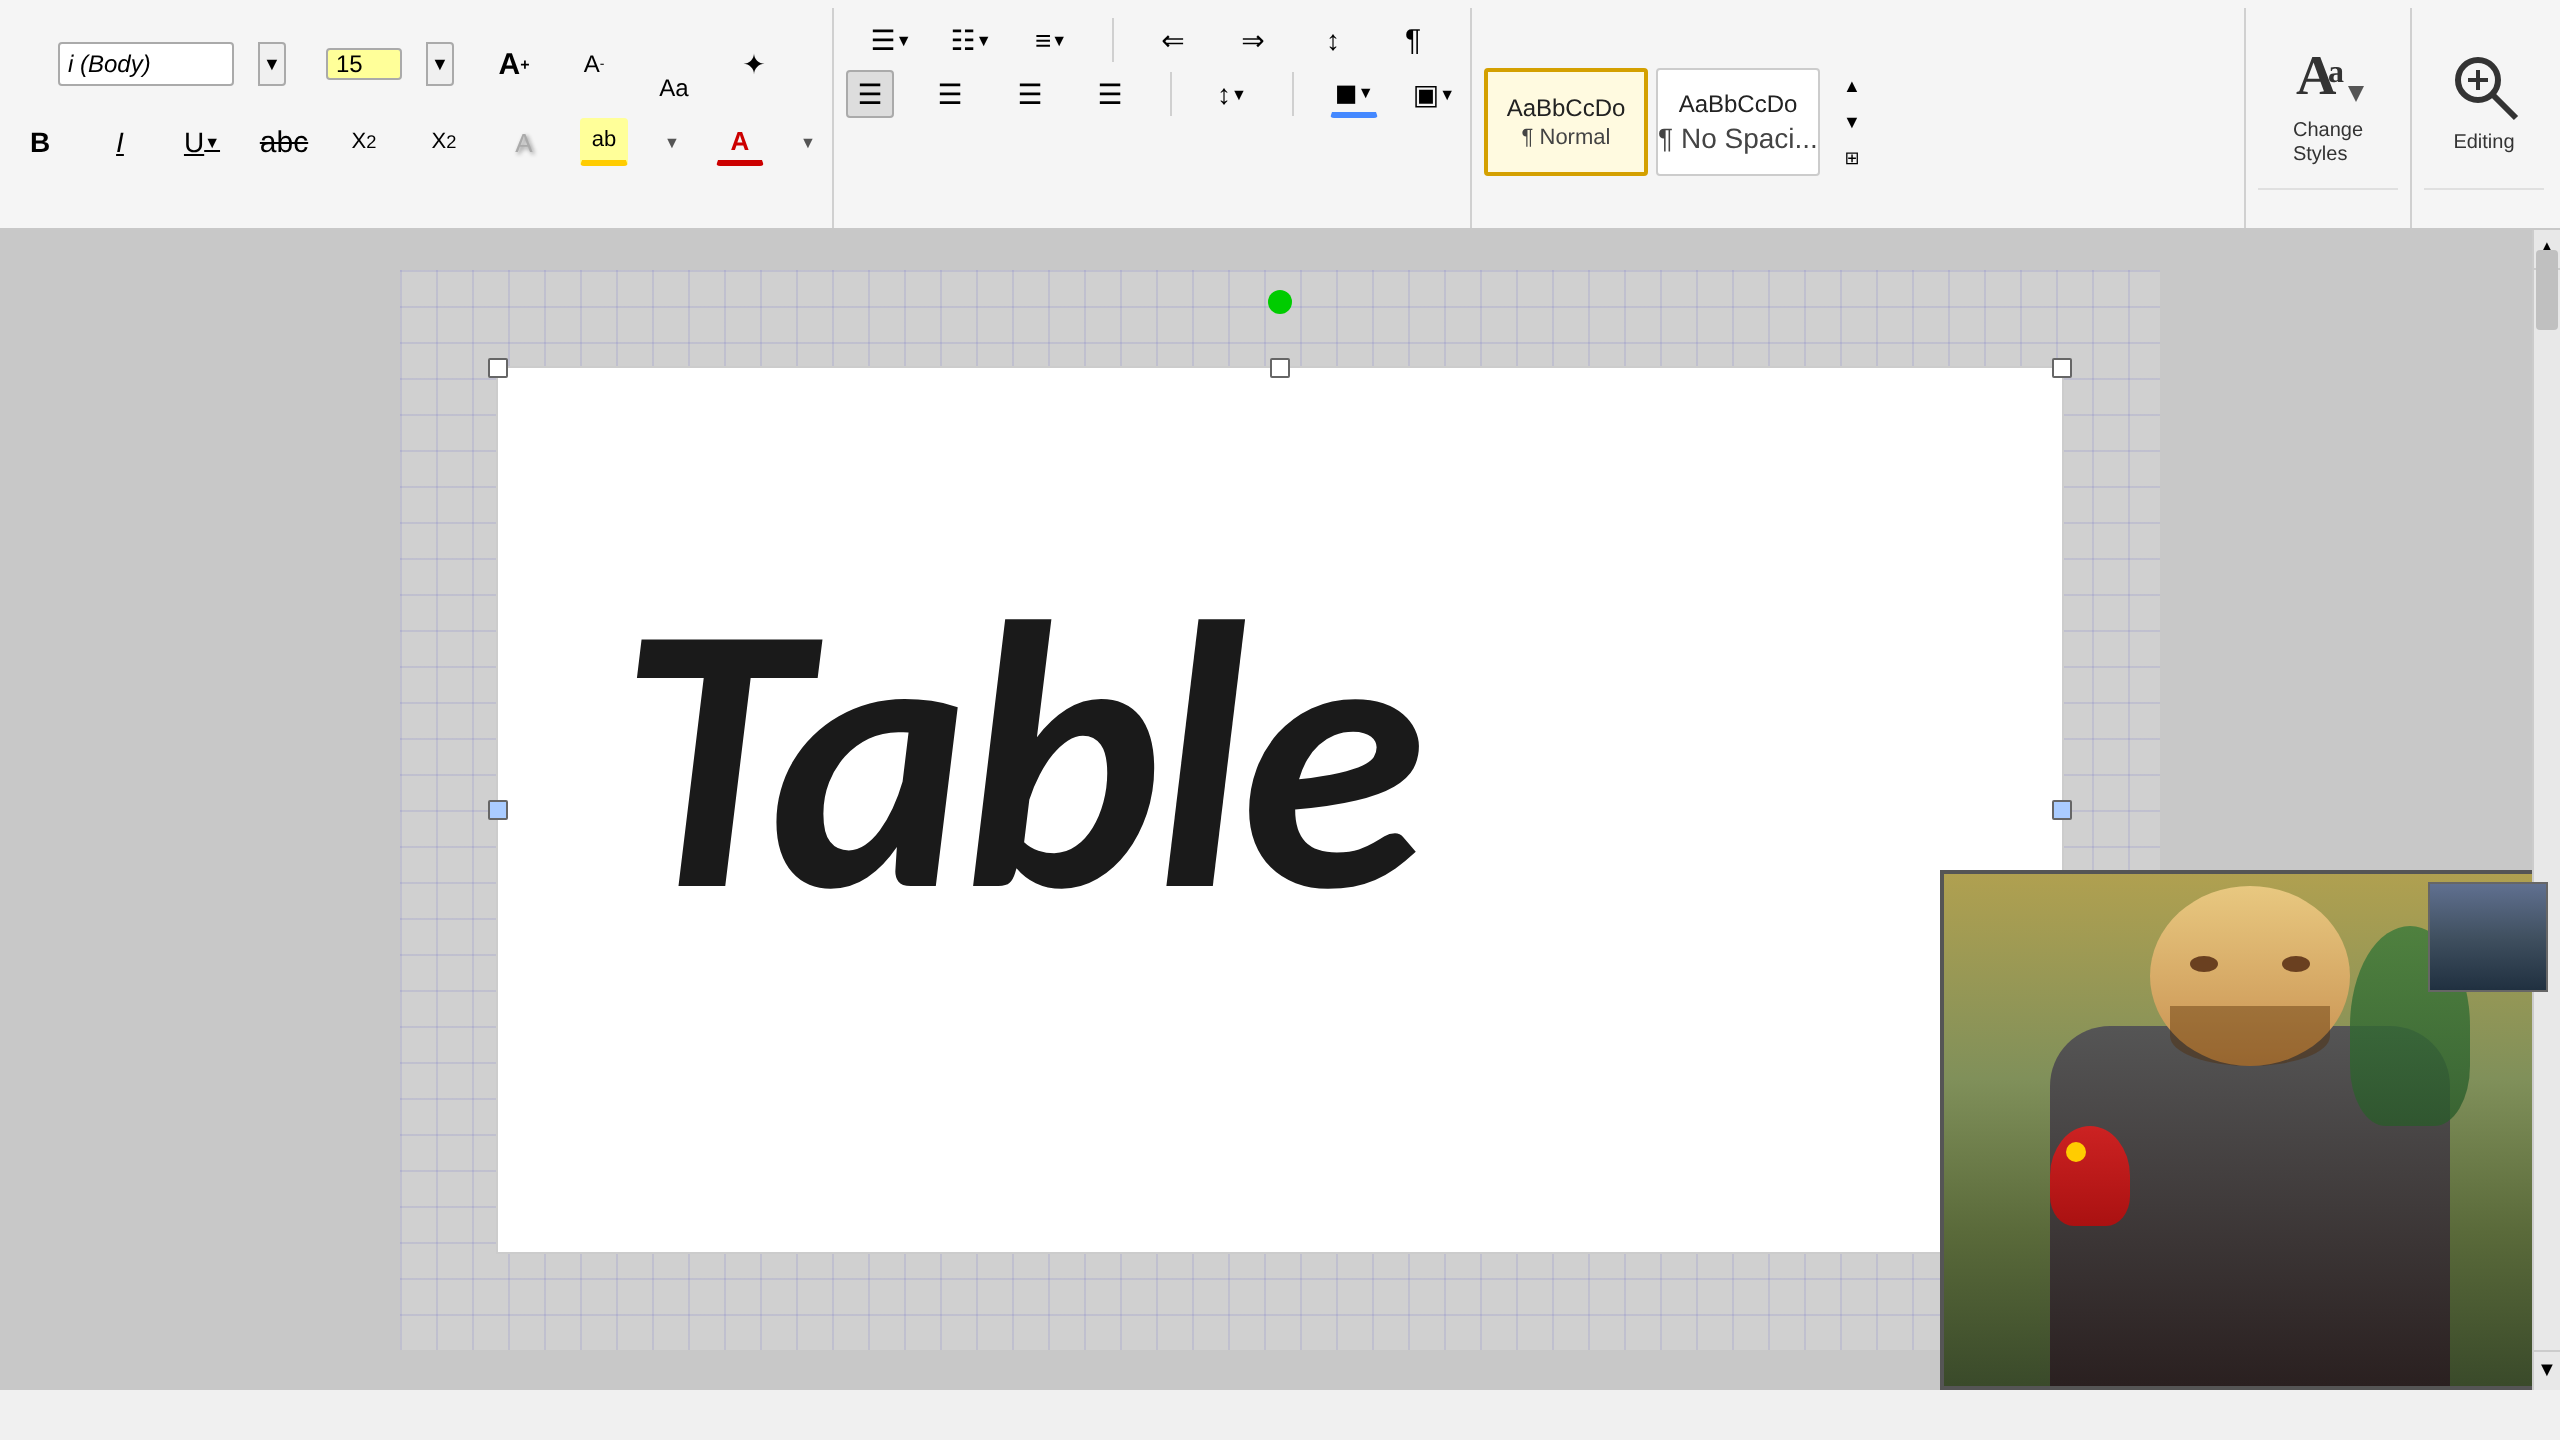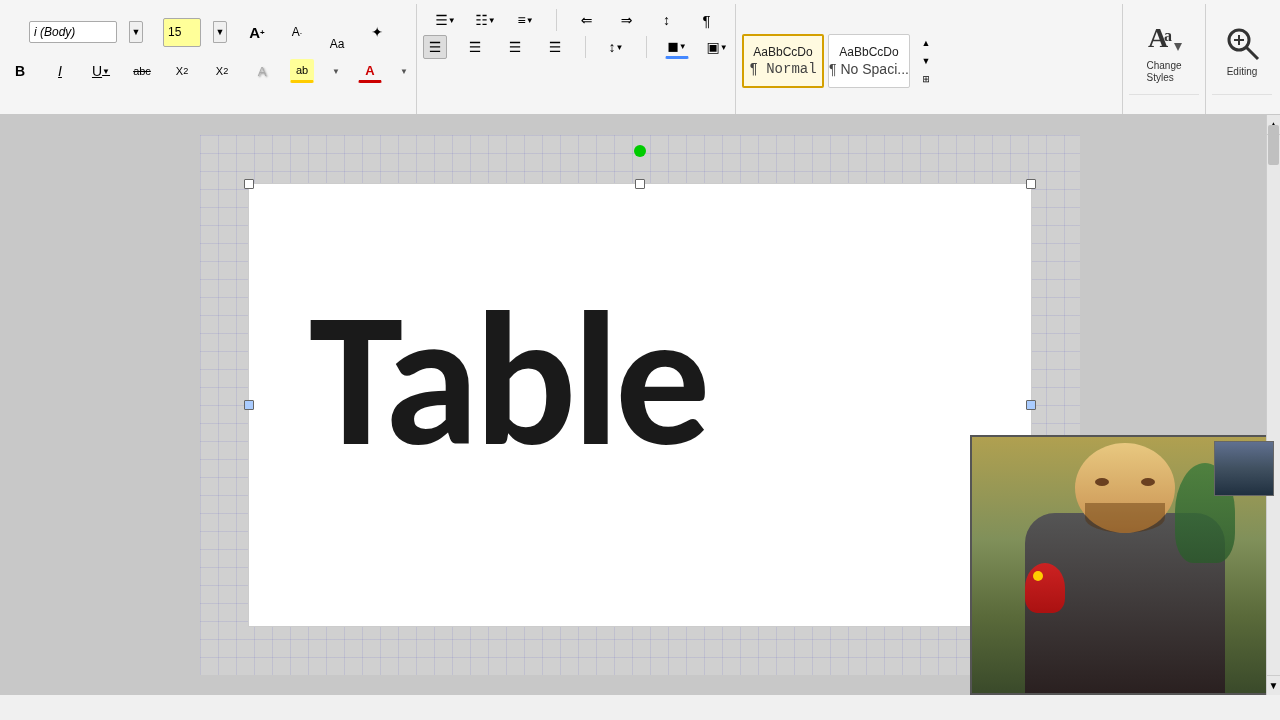--- a/index.html
+++ b/index.html
@@ -46,21 +46,21 @@
     }
     .label-expand { width: 16px; height: 16px; border: 1px solid #aaa; font-size: 9px; display: inline-flex; align-items: center; justify-content: center; cursor: pointer; margin-left: 4px; }
 
     
     .doc-area { display: flex; background: #c8c8c8; height: calc(720px - 140px); position: relative; }
 
     
     .doc-scroll { flex: 1; overflow: hidden; position: relative; display: flex; justify-content: center; padding: 20px; }
 
     
-    .doc-page { background: #d0d0d0; position: relative; width: 880px; min-height: 520px; }
+    .doc-page { background: #d0d0d0; position: relative; width: 880px; min-height: 520px; font-style: italic; }
 
     
     .grid-area {
       position: absolute;
       top: 0; left: 0; right: 0; bottom: 0;
       background-image:
         linear-gradient(to right, rgba(100,100,200,0.15) 1px, transparent 1px),
         linear-gradient(to bottom, rgba(100,100,200,0.15) 1px, transparent 1px);
       background-size: 18px 18px;
     }
@@ -174,33 +174,33 @@
 
 <div class="ribbon">
   <div class="ribbon-sections">
 
     <div class="rsect" style="min-width:220px;">
       <div class="rsect-content">
 
         <div class="btn-row">
           <input type="text" class="font-name-box" value="i (Body)" style="font-style: italic; width: 88px; font-size: 12px; height: 22px; border: 1px solid rgb(170, 170, 170); border-radius: 2px; padding: 1px 4px;">
           <span class="icon-btn" style="width:14px; height:22px; font-size:9px; border:1px solid #aaa; border-radius:0 2px 2px 0; background:#f0f0f0; margin-left:-4px;">▼</span>
-          <input type="text" class="font-size-box font-size-highlighted" value="15" style="width: 38px; font-size: 12px; height: 29px; border: 1px solid rgb(170, 170, 170); border-radius: 2px; padding: 1px 4px; background: rgb(255, 255, 153); margin-left: 4px;">
+          <input type="text" class="font-size-box font-size-highlighted" value="15" style="width: 38px; font-size: 12px; height: 16px; border: 1px solid rgb(170, 170, 170); border-radius: 2px; padding: 1px 4px; background: rgb(255, 255, 153); margin-left: 4px;">
           <span class="icon-btn" style="width:14px; height:22px; font-size:9px; border:1px solid #aaa; border-radius:0 2px 2px 0; background:#f0f0f0; margin-left:-4px;">▼</span>
           <span class="icon-btn" style="font-size:15px; font-weight:bold; margin-left:2px;">A<sup style="font-size:8px;">+</sup></span>
           <span class="icon-btn" style="font-size:12px;">A<sup style="font-size:7px;">-</sup></span>
           <span class="icon-btn" style="font-size:12px;margin-top:24px;">Aa</span>
           <span class="icon-btn" style="font-size:14px;">✦</span>
         </div>
 
         <div class="btn-row">
           <span class="icon-btn" style="font-weight:bold;">B</span>
           <span class="icon-btn" style="font-style:italic; text-decoration:underline;">I</span>
           <span class="icon-btn" style="text-decoration:underline; width:26px;">U<span style="font-size:8px;">▼</span></span>
-          <span class="icon-btn" style="text-decoration:line-through; font-size:11px;">abc</span>
+          <span class="icon-btn" style="text-decoration:line-through; font-size:15px;">abc</span>
           <span class="icon-btn" style="font-size:11px;">X<sub>2</sub></span>
           <span class="icon-btn" style="font-size:11px;">X<sup>2</sup></span>
           <span class="icon-btn" style="font-size:13px; color:#aaa; text-shadow: 1px 1px 2px #888;">A</span>
           <span class="icon-btn" style="font-size:11px; background:#ffff99; border-bottom:3px solid #ffcc00;">ab</span>
           <span class="icon-btn dropdown-arrow" style="width:12px;">▼</span>
           <span class="icon-btn" style="font-size:13px; color:#cc0000; border-bottom:3px solid #cc0000; font-weight:bold;">A</span>
           <span class="icon-btn dropdown-arrow" style="width:12px;">▼</span>
         </div>
       </div>
     </div>
@@ -229,21 +229,21 @@
           <span class="icon-btn">▣<span style="font-size:8px;">▼</span></span>
         </div>
       </div>
     </div>
 
     <div class="rsect" style="flex:1;">
       <div class="rsect-content" style="flex-direction:row; align-items:center; gap:4px;">
 
         <div class="style-item" style="border:2px solid #d4a000; background:#fffae0;">
           <span style="font-size:12px; font-weight:normal; color:#222;">AaBbCcDo</span>
-          <span style="font-size:14px; color:#444;font-family:Liberation Mono, monospace;">¶ Normal</span>
+          <span style="font-size:11px; color:#444;">¶ Normal</span>
         </div>
         <div class="style-item">
           <span style="font-size:12px; font-weight:normal; color:#222;">AaBbCcDo</span>
           <span style="font-size:14px; color:#444;">¶ No Spaci...</span>
         </div>
 
         <div style="display:flex; flex-direction:column; gap:2px;">
           <span class="icon-btn" style="height:16px; font-size:9px;">▲</span>
           <span class="icon-btn" style="height:16px; font-size:9px;">▼</span>
           <span class="icon-btn" style="height:16px; font-size:9px;">⊞</span>

